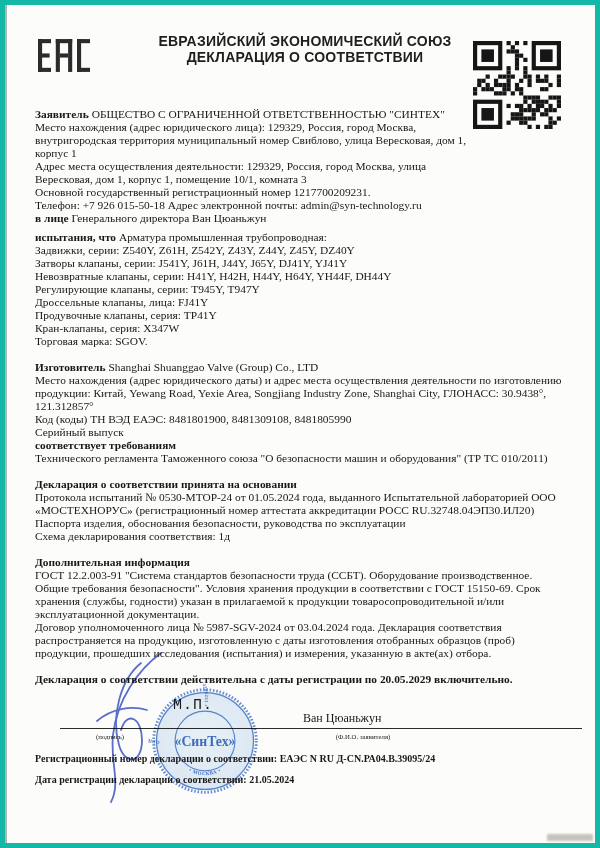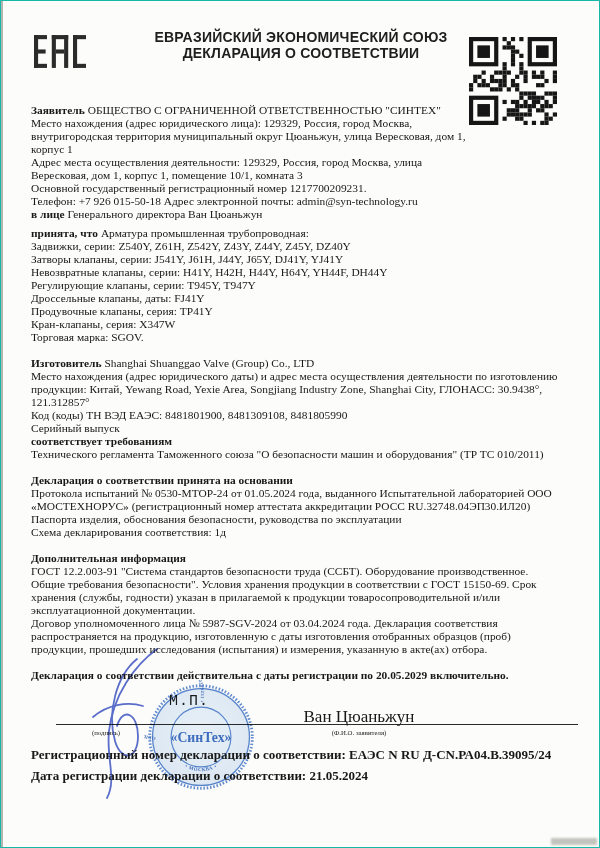--- a/index.html
+++ b/index.html
@@ -1,42 +1,42 @@
 <!DOCTYPE html>
 <html><head>
 <meta charset="utf-8">
 <style>
   html,body{margin:0;padding:0;background:#e9e9e6;}
   .page{
     position:relative;width:600px;height:848px;background:#fcfcfa;
     font-family:"Liberation Serif","DejaVu Serif",serif;color:#181818;
-    border:1px solid #14b8a6;box-sizing:border-box;overflow:hidden;
+    border:5px solid #14b8a6;box-sizing:border-box;overflow:hidden;
   }
   .edge-l{position:absolute;left:0;top:0;width:2px;height:100%;background:#5d5d58;opacity:.45;}
   .smudge{position:absolute;right:2px;bottom:2px;width:46px;height:7px;background:#97978f;opacity:.55;filter:blur(1px);}
   .eac{position:absolute;left:33px;top:26px;}
   .title-block{position:absolute;left:100px;top:28px;width:400px;text-align:center;
     font-family:"Liberation Sans","DejaVu Sans",sans-serif;font-weight:bold;font-size:14px;line-height:16px;color:#1e1e1e;letter-spacing:.2px;}
   .qr{position:absolute;left:468px;top:36px;}
   .body{position:absolute;left:30px;top:103px;width:548px;font-size:11.4px;line-height:13px;}
   .line{white-space:nowrap;}
   .b{font-weight:bold;}
   .lead{font-weight:bold;margin-right:3px;}
   .m6{margin-top:6px;}
   .m13{margin-top:13px;}
   
   .sig-line{position:absolute;left:55px;top:723px;width:522px;border-top:1.2px solid #2b2b2b;}
   .cap{position:absolute;font-size:6.8px;color:#222;text-align:center;line-height:8px;}
   .sign-cap{left:70px;top:728px;width:70px;}
-  .fio-name{position:absolute;left:298px;top:706px;width:120px;text-align:center;font-size:17px;}
+  .fio-name{position:absolute;left:298px;top:706px;width:120px;text-align:left;font-size:12px;}
   .fio-cap{left:298px;top:728px;width:120px;}
   .mp{position:absolute;left:168px;top:692px;font-size:15px;letter-spacing:1px;color:#1c1c1c;font-family:Liberation Mono, monospace;}
   .stamp{position:absolute;left:143px;top:679px;mix-blend-mode:multiply;opacity:.93;}
   .scribble{position:absolute;left:84px;top:642px;mix-blend-mode:multiply;}
-  .reg{position:absolute;left:30px;top:744px;font-weight:bold;font-size:13px;line-height:20.5px;}
+  .reg{position:absolute;left:30px;top:744px;font-weight:bold;font-size:10px;line-height:20.5px;}
 </style>
 </head>
 <body>
 
 <div class="page">
   <div class="edge-l"></div>
 
   <svg class="eac" width="52" height="49" viewBox="0 0 76 48">
     <g fill="#2b2b2b">
       <rect x="0" y="0" width="6" height="48"></rect>
@@ -184,41 +184,41 @@
       <rect x="1" y="15" width="5" height="5" fill="#fcfcfa"></rect>
       <rect x="2" y="16" width="3" height="3" fill="#161616"></rect>
     </svg>
 
   <div class="body">
 
     <div>
       <div class="line"><span class="lead">Заявитель</span><span>ОБЩЕСТВО С ОГРАНИЧЕННОЙ ОТВЕТСТВЕННОСТЬЮ "СИНТЕХ"</span></div>
       <div>
           <div class="line">Место нахождения (адрес юридического лица): 129329, Россия, город Москва,</div>
-          <div class="line">внутригородская территория муниципальный округ Цюаньжун, улица Вересковая, дом 1,</div>
+          <div class="line">внутригородская территория муниципальный номер Свиблово, улица Вересковая, дом 1,</div>
           <div class="line">корпус 1</div>
           <div class="line">Адрес места осуществления деятельности: 129329, Россия, город Москва, улица</div>
           <div class="line">Вересковая, дом 1, корпус 1, помещение 10/1, комната 3</div>
           <div class="line">Основной государственный регистрационный номер 1217700209231.</div>
           <div class="line">Телефон: +7 926 015-50-18 Адрес электронной почты: admin@syn-technology.ru</div>
         </div>
     </div>
 
     <div>
       <div class="line"><span class="lead">в лице</span><span>Генерального директора Ван Цюаньжун</span></div>
     </div>
 
     <div class="m6">
-      <div class="line"><span class="lead">принята, что</span><span>Арматура промышленная трубопроводная:</span></div>
+      <div class="line"><span class="lead">испытания, что</span><span>Арматура промышленная трубопроводная:</span></div>
       <div>
           <div class="line">Задвижки, серии: Z540Y, Z61H, Z542Y, Z43Y, Z44Y, Z45Y, DZ40Y</div>
           <div class="line">Затворы клапаны, серии: J541Y, J61H, J44Y, J65Y, DJ41Y, YJ41Y</div>
           <div class="line">Невозвратные клапаны, серии: H41Y, H42H, H44Y, H64Y, YH44F, DH44Y</div>
           <div class="line">Регулирующие клапаны, серии: T945Y, T947Y</div>
-          <div class="line">Дроссельные клапаны, даты: FJ41Y</div>
+          <div class="line">Дроссельные клапаны, лица: FJ41Y</div>
           <div class="line">Продувочные клапаны, серия: TP41Y</div>
           <div class="line">Кран-клапаны, серия: X347W</div>
           <div class="line">Торговая марка: SGOV.</div>
         </div>
     </div>
 
     <div class="m13">
       <div class="line"><span class="lead">Изготовитель</span><span>Shanghai Shuanggao Valve (Group) Co., LTD</span></div>
       <div>
           <div class="line">Место нахождения (адрес юридического даты) и адрес места осуществления деятельности по изготовлению</div>

